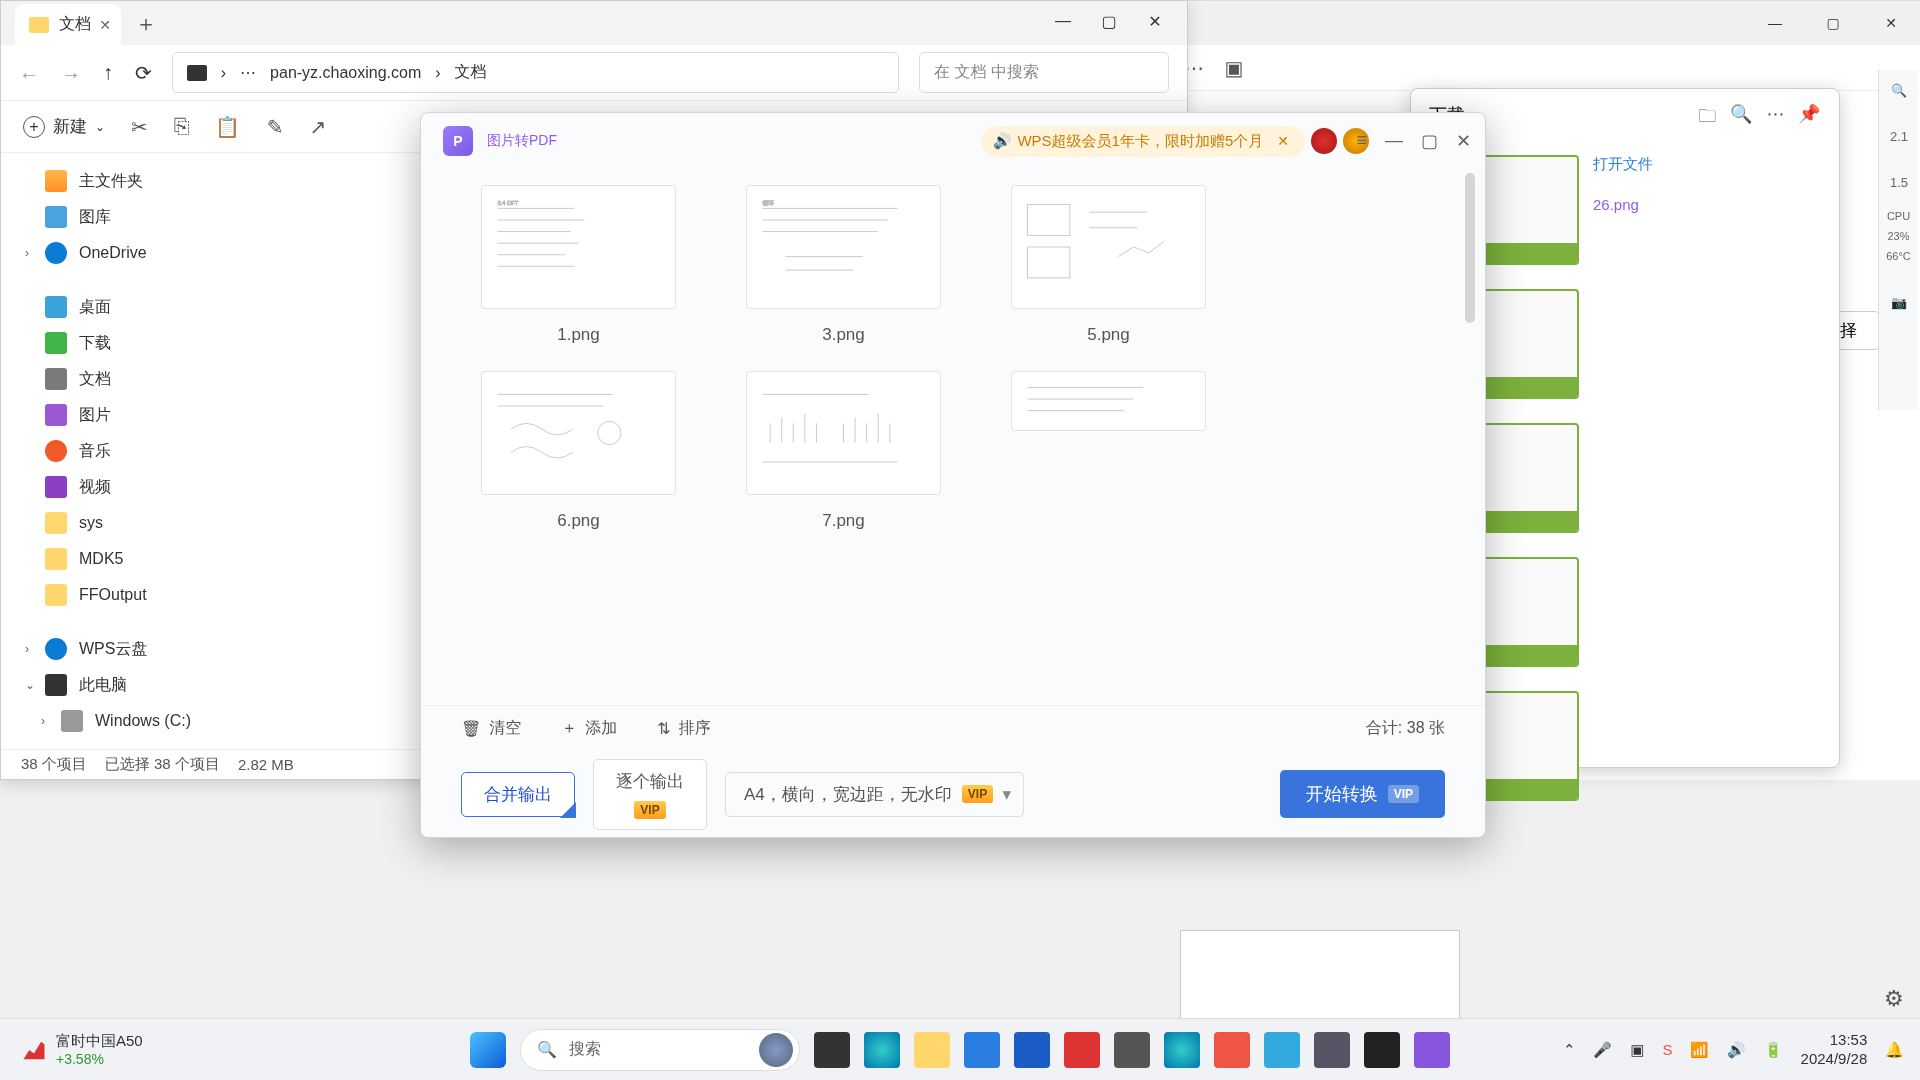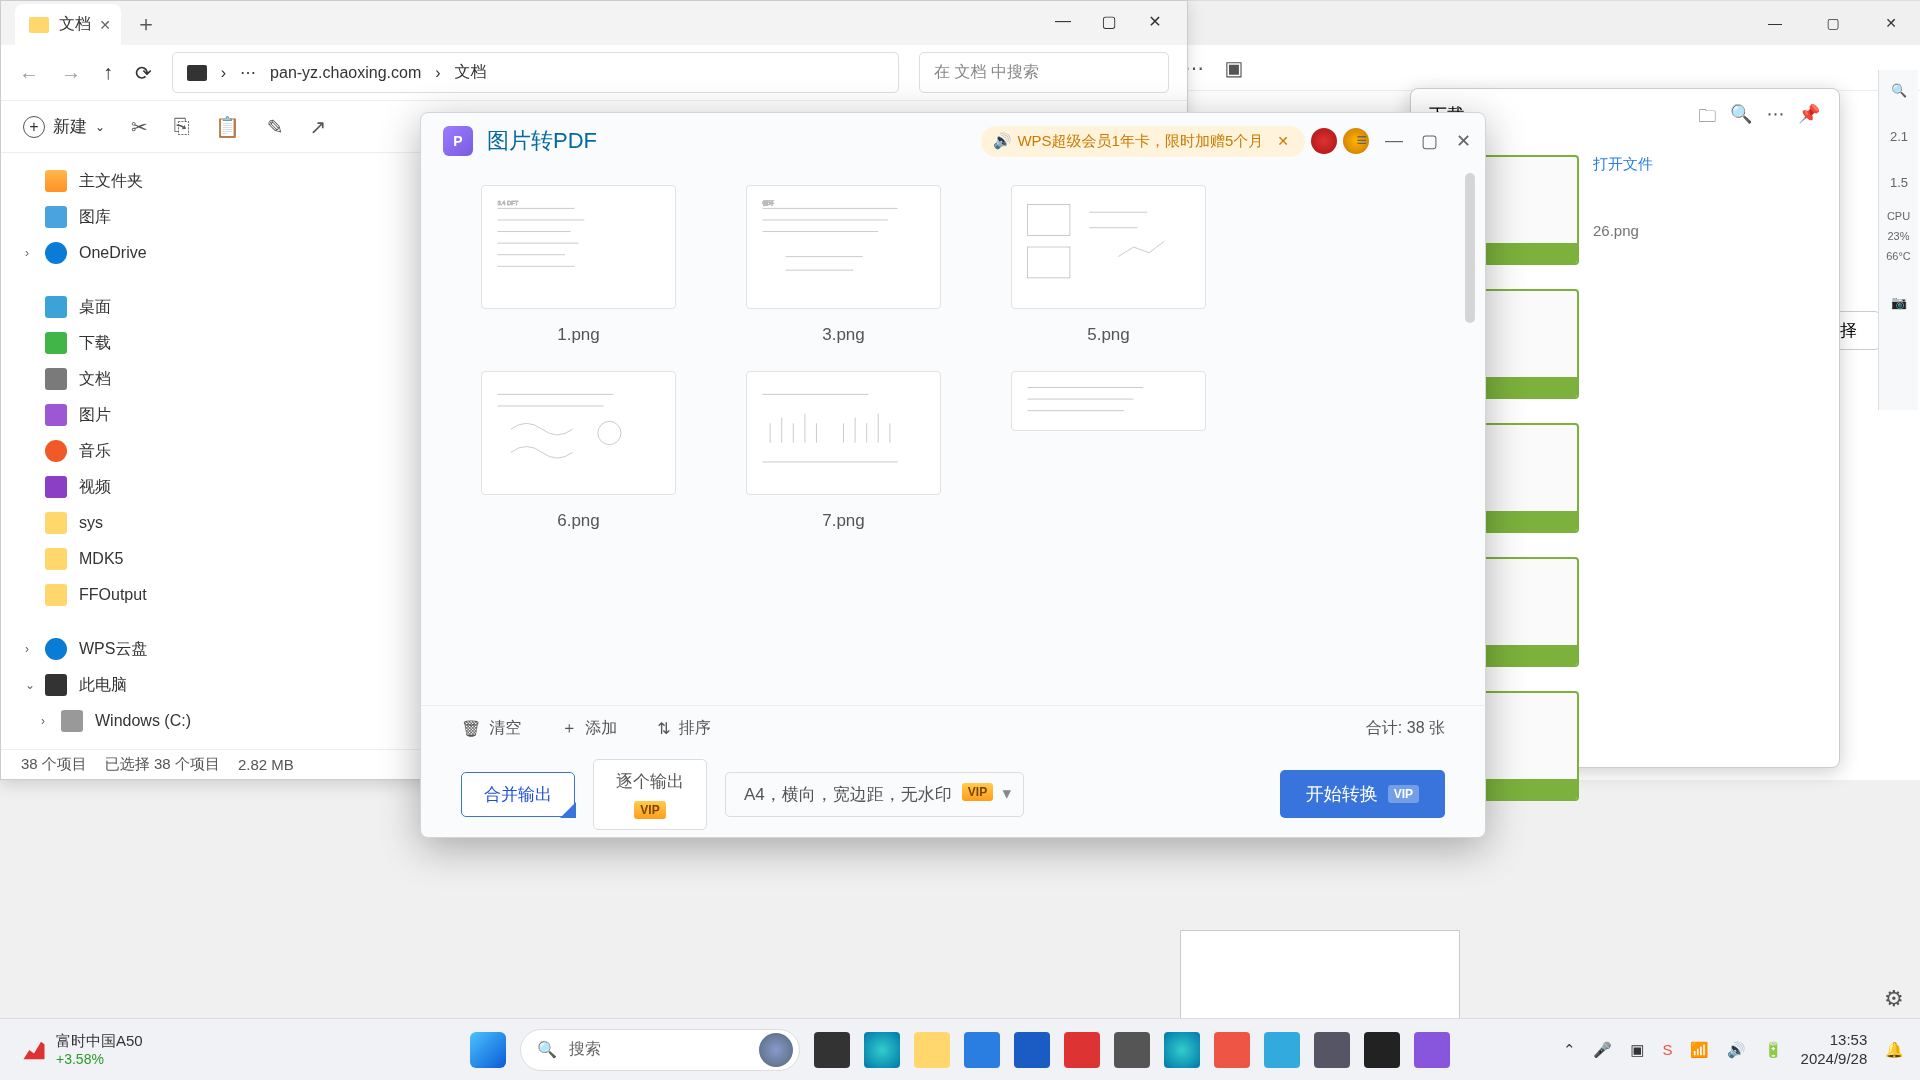--- a/index.html
+++ b/index.html
@@ -74,21 +74,21 @@
 .fe-thumb.sel .fe-thumb-img { background: #d8e6f3; border-color: #77a3cc; }
 .fe-thumb-label { font-size: 15px; color: #333; }
 .fe-status { position: absolute; left: 0; bottom: 0; right: 0; height: 30px; border-top: 1px solid #eee; display: flex; align-items: center; padding: 0 20px; font-size: 15px; color: #555; gap: 18px; }
 .fe-view-btns { position: absolute; right: 12px; bottom: 2px; display: flex; gap: 6px; }
 .fe-view-btn { width: 26px; height: 26px; border: 1px solid #ccc; display: flex; align-items: center; justify-content: center; font-size: 14px; }
 
 
 .modal { position: absolute; left: 420px; top: 112px; width: 1066px; height: 726px; background: #fafbfc; border: 1px solid #d5d5d5; border-radius: 8px; box-shadow: 0 10px 40px rgba(0,0,0,.3); z-index: 100; display: flex; flex-direction: column; }
 .m-header { height: 56px; display: flex; align-items: center; padding: 0 22px; gap: 14px; position: relative; }
 .m-logo { width: 30px; height: 30px; background: linear-gradient(135deg, #9b7cff, #7a5ce0); border-radius: 6px; display: flex; align-items: center; justify-content: center; color: #fff; font-size: 14px; font-weight: bold; }
-.m-title { font-size: 22px; color: #0369a1; }
+.m-title { font-size: 14px; color: #8b5cf6; }
 .m-promo { position: absolute; right: 180px; background: #fff3db; border-radius: 16px; padding: 6px 16px 6px 36px; font-size: 15px; color: #c97a00; display: flex; align-items: center; gap: 8px; }
 .m-promo::before { content: '🔊'; position: absolute; left: 12px; }
 .m-promo .x { color: #c97a00; font-size: 14px; margin-left: 6px; }
 .m-avatars { position: absolute; right: 116px; display: flex; gap: 6px; }
 .m-ava { width: 26px; height: 26px; border-radius: 50%; }
 .m-ava.a1 { background: radial-gradient(#d33, #a11); }
 .m-ava.a2 { background: radial-gradient(#ffb300, #c77500); }
 .m-winbtns { position: absolute; right: 14px; display: flex; gap: 18px; color: #666; font-size: 18px; }
 .m-grid-wrap { flex: 1; padding: 10px 30px; overflow: hidden; position: relative; }
 .m-scroll { position: absolute; right: 10px; top: 4px; width: 10px; height: 150px; background: #d5d5d5; border-radius: 5px; }
@@ -98,21 +98,21 @@
 .m-card-img svg { width: 100%; height: 100%; }
 .m-card-label { font-size: 17px; color: #555; }
 .m-mid-bar { height: 46px; border-top: 1px solid #eee; display: flex; align-items: center; padding: 0 40px; gap: 40px; font-size: 16px; color: #555; }
 .m-mid-item { display: flex; align-items: center; gap: 8px; cursor: pointer; }
 .m-total { margin-left: auto; font-size: 16px; color: #555; }
 .m-footer { height: 86px; display: flex; align-items: center; padding: 0 40px; gap: 18px; }
 .m-btn { border: 1.5px solid #3874db; background: #fff; color: #1d4ed8; padding: 10px 22px; border-radius: 5px; font-size: 17px; display: flex; align-items: center; gap: 8px; cursor: pointer; position: relative; }
 .m-btn.active::after { content: ''; position: absolute; right: -2px; bottom: -2px; width: 0; height: 0; border: 8px solid transparent; border-right-color: #3874db; border-bottom-color: #3874db; }
 .m-btn.vip { border-color: #ddd; color: #555; flex-direction: column; }
 .m-vip-badge { background: linear-gradient(#ffcb4d, #ff9d1c); color: #7a4500; font-size: 12px; padding: 2px 6px; border-radius: 3px; font-weight: bold; }
-.m-select { border: 1px solid #ddd; padding: 10px 30px 10px 18px; border-radius: 5px; font-size: 17px; color: #555; display: flex; align-items: flex-start; gap: 10px; position: relative; }
+.m-select { border: 1px solid #ddd; padding: 10px 30px 10px 18px; border-radius: 5px; font-size: 17px; color: #555; display: flex; align-items: center; gap: 10px; position: relative; }
 .m-select::after { content: '▾'; position: absolute; right: 12px; color: #888; }
 .m-start { margin-left: auto; background: #3874db; color: #fff; border: none; padding: 12px 26px; border-radius: 5px; font-size: 18px; display: flex; align-items: center; gap: 10px; cursor: pointer; }
 
 
 .right-panel { position: absolute; right: 2px; top: 70px; width: 40px; height: 340px; background: #f6f8fa; border-left: 1px solid #ddd; z-index: 2; }
 .rp-item { width: 40px; height: 40px; display: flex; align-items: center; justify-content: center; font-size: 13px; color: #666; flex-direction: column; margin-bottom: 6px; }
 .rp-cpu { font-size: 11px; color: #666; text-align: center; margin-top: 8px; }
 
 
 .taskbar { position: absolute; left: 0; bottom: 0; width: 1920px; height: 62px; background: #f0f2f5; border-top: 1px solid #ddd; z-index: 200; display: flex; align-items: center; }
@@ -176,21 +176,21 @@
       <span>⋯</span>
       <span>📌</span>
     </div>
   </div>
   <div class="bg-dl-item">
     <div class="bg-dl-thumb">
         <div class="bg-dl-dim">1024x</div>
       </div>
     <div class="bg-dl-info">
       <div class="bg-dl-open">打开文件</div>
-      <div style="margin-top:48px;color:#737373">26.png</div>
+      <div style="margin-top:22px;color:#8b5cf6">26.png</div>
     </div>
   </div>
   <div class="bg-dl-item">
       <div class="bg-dl-thumb">
         <div class="bg-dl-dim">1024x</div>
       </div>
       <div class="bg-dl-info"></div>
     </div>
   <div class="bg-dl-item">
       <div class="bg-dl-thumb">

